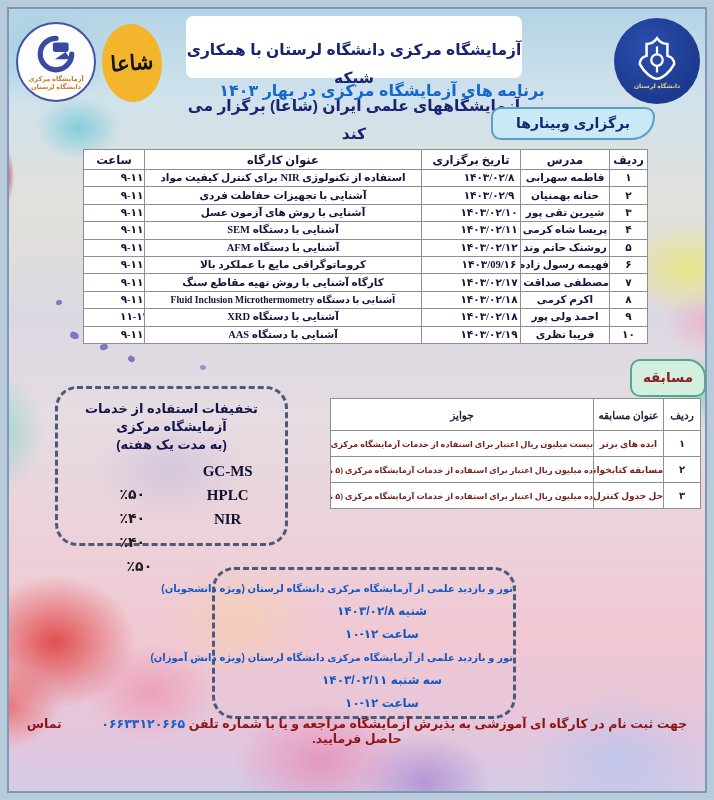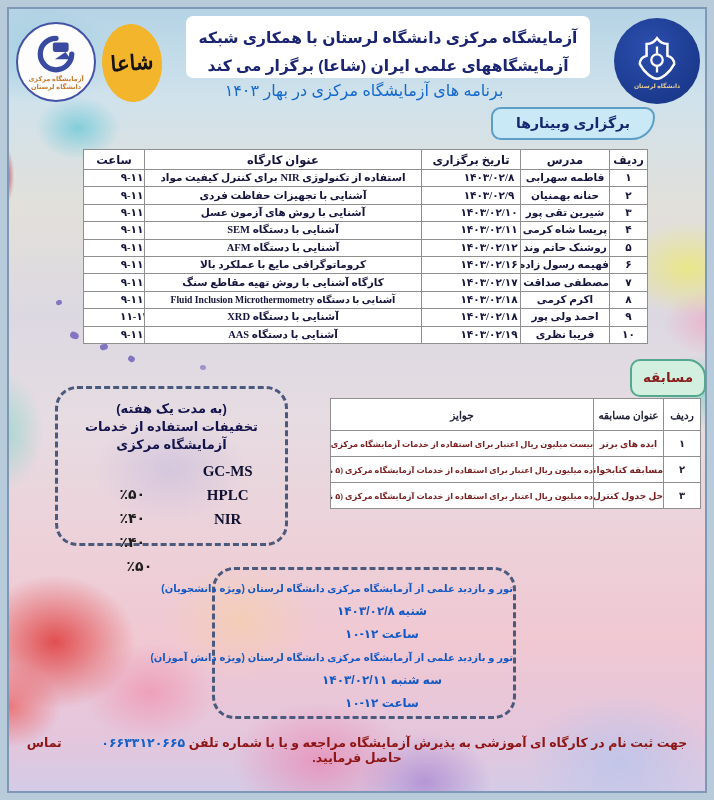--- a/index.html
+++ b/index.html
@@ -21,23 +21,23 @@
       radial-gradient(95px 70px at 150px 692px, rgba(240,140,170,.65), rgba(240,140,170,0) 70%),
       radial-gradient(125px 85px at 320px 762px, rgba(235,120,168,.6), rgba(235,120,168,0) 70%),
       radial-gradient(95px 70px at 425px 782px, rgba(154,108,200,.55), rgba(154,108,200,0) 70%),
       radial-gradient(135px 95px at 620px 760px, rgba(184,196,236,.75), rgba(184,196,236,0) 70%),
       radial-gradient(105px 85px at 240px 620px, rgba(250,210,150,.45), rgba(250,210,150,0) 70%),
       linear-gradient(180deg,#b2d2e4 0%,#cfe2ec 12%,#e2e0da 26%,#dcd8e2 40%,#e6dce2 52%,#ecd2da 66%,#f0c8d2 80%,#e4c6dc 92%,#d2cce8 100%);
     box-shadow: inset 0 0 0 7px #b7cbdb, inset 0 0 0 9px #7e98b6;
   }
   .abs{position:absolute;}
   
-  .title-box{left:186px;top:16px;width:404px;height:62px;background:#fff;border-radius:7px;
-    text-align:center;color:#1a2470;font-weight:bold;font-size:15.5px;line-height:28px;padding-top:8px;box-sizing:border-box;}
-  .subtitle{left:144px;top:81px;width:440px;text-align:center;color:#1568cc;font-weight:normal;font-size:16px;}
+  .title-box{left:186px;top:16px;width:336px;height:62px;background:#fff;border-radius:7px;
+    text-align:center;color:#1a2470;font-weight:bold;font-size:15.5px;line-height:28px;padding-top:20px;box-sizing:border-box;}
+  .subtitle{left:162px;top:81px;width:440px;text-align:center;color:#1568cc;font-weight:bold;font-size:16px;}
   .uni-logo{left:auto;right:14px;top:18px;width:86px;height:86px;border-radius:50%;
     background:radial-gradient(circle at 40% 35%,#2c4fae,#1b3a8e 70%);display:flex;flex-direction:column;align-items:center;justify-content:center;}
   .uni-logo .cap{color:#ecd394;font-size:6px;font-weight:bold;margin-top:-2px;}
   .lab-logo{left:16px;top:22px;width:80px;height:80px;border-radius:50%;background:#fdfdfd;border:2px solid #4453a6;
     box-sizing:border-box;display:flex;flex-direction:column;align-items:center;justify-content:center;}
   .lab-logo .cap{color:#c87a2c;font-size:6.5px;font-weight:bold;line-height:8px;text-align:center;}
   .shaa-logo{left:102px;top:24px;width:60px;height:78px;border-radius:50%;background:#f2b52c;
     display:flex;align-items:center;justify-content:center;color:#151210;font-weight:bold;font-size:21px;
     font-family:"Liberation Serif","DejaVu Serif",serif;transform:rotate(-4deg);}
   
@@ -65,21 +65,21 @@
   .discount-box{left:55px;top:386px;width:233px;height:160px;padding-top:11px;text-align:center;}
   .discount-title{color:#14144c;font-weight:bold;font-size:13px;line-height:18px;}
   .discount-row{display:flex;direction:ltr;align-items:center;height:23px;margin-top:1px;}
   .discount-row .pct{width:40%;color:#1c1c1c;font-weight:bold;font-size:14px;margin-top:44px;}
   .discount-row .svc{width:60%;color:#101030;font-weight:bold;font-size:15px;
       font-family:"Liberation Serif","DejaVu Serif",serif;}
   .tour-box{left:212px;top:567px;width:304px;height:152px;text-align:center;color:#1458c4;font-weight:bold;padding-top:7px;}
   .tour-box .t-line{font-size:10px;line-height:23px;white-space:nowrap;}
   .tour-box .t-sub{font-size:12px;line-height:23px;}
   
-  .footer{left:20px;top:735px;width:674px;text-align:center;font-weight:bold;font-size:12.5px;color:#8e1515;}
+  .footer{left:20px;top:716px;width:674px;text-align:center;font-weight:bold;font-size:12.5px;color:#8e1515;}
   .footer .phone{color:#1560c8;}
   .footer .line2{margin-top:9px;}
   
   .dot{position:absolute;background:#8276c2;border-radius:45% 55% 50% 50%;}
 </style>
 </head>
 <body>
 
 <div class="poster">
 
@@ -161,21 +161,21 @@
     <tr>
           <td>۵</td>
           <td>روشنک حاتم وند</td>
           <td class="num">۱۴۰۳/۰۲/۱۲</td>
           <td>آشنایی با دستگاه AFM</td>
           <td class="num">۹-۱۱</td>
         </tr>
     <tr>
           <td>۶</td>
           <td>فهیمه رسول زاده</td>
-          <td class="num">۱۴۰۳/۰۲/۱۶</td>
+          <td class="num">۱۴۰۳/09/۱۶</td>
           <td>کروماتوگرافی مایع با عملکرد بالا</td>
           <td class="num">۹-۱۱</td>
         </tr>
     <tr>
           <td>۷</td>
           <td>مصطفی صداقت نیا</td>
           <td class="num">۱۴۰۳/۰۲/۱۷</td>
           <td>کارگاه آشنایی با روش تهیه مقاطع سنگ</td>
           <td class="num">۹-۱۱</td>
         </tr>
@@ -229,22 +229,22 @@
         </tr>
     <tr>
           <td class="c-no">۳</td>
           <td class="c-title">حل جدول کنترل</td>
           <td class="c-prize">ده میلیون ریال اعتبار برای استفاده از خدمات آزمایشگاه مرکزی (۵ نفر)</td>
         </tr>
   </tbody>
     </table>
 
   <div class="abs dash-box discount-box">
+    <div class="discount-title">تخفیفات استفاده از خدمات آزمایشگاه مرکزی</div>
     <div class="discount-title">(به مدت یک هفته)</div>
-    <div class="discount-title">تخفیفات استفاده از خدمات آزمایشگاه مرکزی</div>
     <div style="height:5px"></div>
     <div class="discount-row">
       <div class="pct num">٪۵۰</div>
       <div class="svc">GC-MS</div>
     </div>
     <div class="discount-row">
       <div class="pct num">٪۴۰</div>
       <div class="svc">HPLC</div>
     </div>
     <div class="discount-row">

